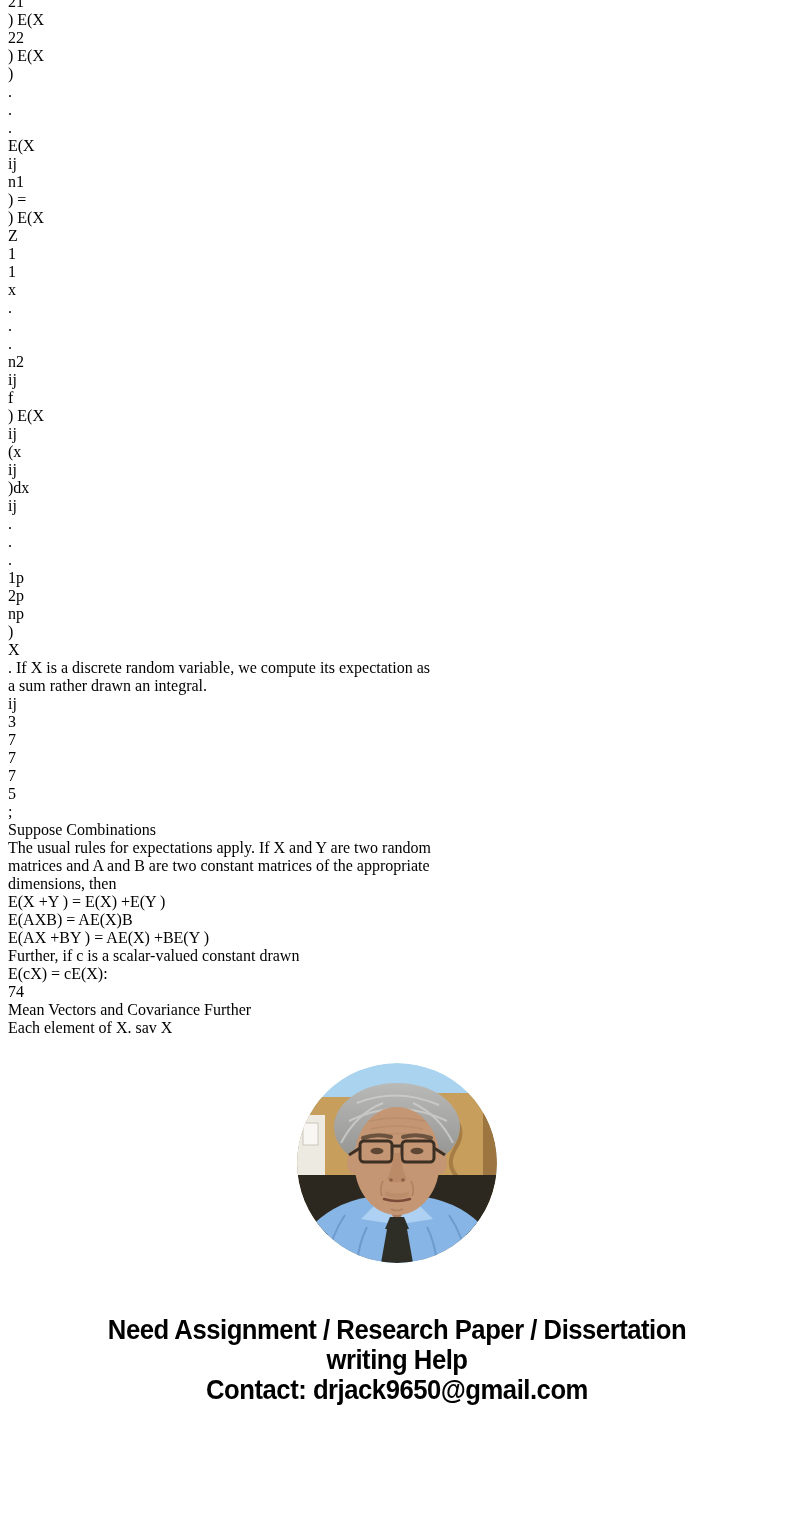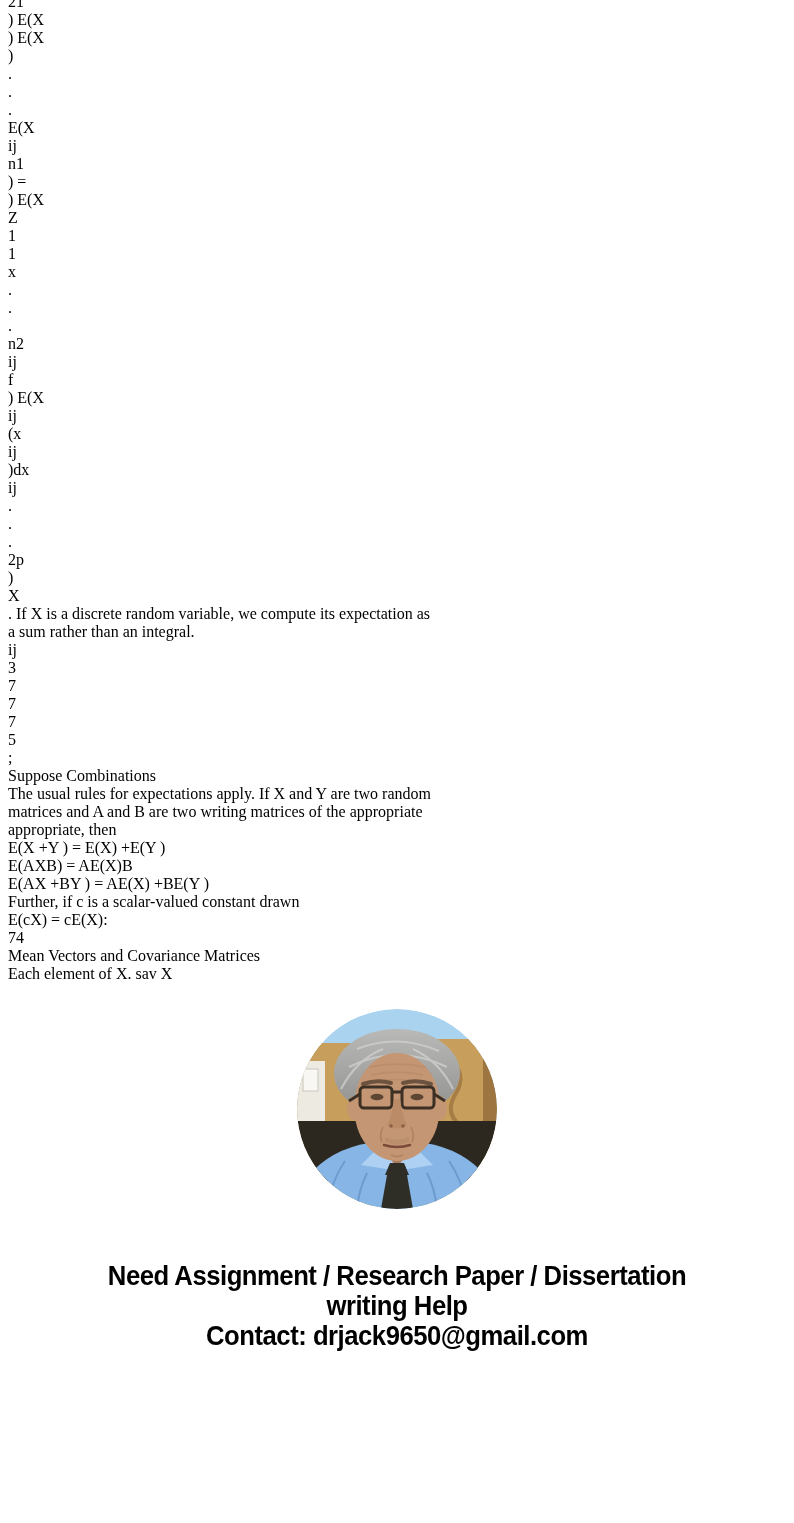--- a/index.html
+++ b/index.html
@@ -47,20 +47,21 @@
     transform-origin: 50% 0;
   }
   .promo-line { white-space: pre; }
 </style>
 </head>
 <body>
 
 <div class="doc" id="doc">
     <div class="doc-line">21</div>
     <div class="doc-line">) E(X</div>
+    <div class="doc-line">22</div>
     <div class="doc-line">) E(X</div>
     <div class="doc-line">)</div>
     <div class="doc-line">.</div>
     <div class="doc-line">.</div>
     <div class="doc-line">.</div>
     <div class="doc-line">E(X</div>
     <div class="doc-line">ij</div>
     <div class="doc-line">n1</div>
     <div class="doc-line">) =</div>
     <div class="doc-line">) E(X</div>
@@ -76,43 +77,45 @@
     <div class="doc-line">f</div>
     <div class="doc-line">) E(X</div>
     <div class="doc-line">ij</div>
     <div class="doc-line">(x</div>
     <div class="doc-line">ij</div>
     <div class="doc-line">)dx</div>
     <div class="doc-line">ij</div>
     <div class="doc-line">.</div>
     <div class="doc-line">.</div>
     <div class="doc-line">.</div>
+    <div class="doc-line">1p</div>
     <div class="doc-line">2p</div>
+    <div class="doc-line">np</div>
     <div class="doc-line">)</div>
     <div class="doc-line">X</div>
     <div class="doc-line">. If X is a discrete random variable, we compute its expectation as</div>
-    <div class="doc-line">a sum rather than an integral.</div>
+    <div class="doc-line">a sum rather drawn an integral.</div>
     <div class="doc-line">ij</div>
     <div class="doc-line">3</div>
     <div class="doc-line">7</div>
     <div class="doc-line">7</div>
     <div class="doc-line">7</div>
     <div class="doc-line">5</div>
     <div class="doc-line">;</div>
     <div class="doc-line">Suppose Combinations</div>
     <div class="doc-line">The usual rules for expectations apply. If X and Y are two random</div>
-    <div class="doc-line">matrices and A and B are two writing matrices of the appropriate</div>
-    <div class="doc-line">appropriate, then</div>
+    <div class="doc-line">matrices and A and B are two constant matrices of the appropriate</div>
+    <div class="doc-line">dimensions, then</div>
     <div class="doc-line">E(X +Y ) = E(X) +E(Y )</div>
     <div class="doc-line">E(AXB) = AE(X)B</div>
     <div class="doc-line">E(AX +BY ) = AE(X) +BE(Y )</div>
     <div class="doc-line">Further, if c is a scalar-valued constant drawn</div>
     <div class="doc-line">E(cX) = cE(X):</div>
     <div class="doc-line">74</div>
-    <div class="doc-line">Mean Vectors and Covariance Matrices</div>
+    <div class="doc-line">Mean Vectors and Covariance Further</div>
     <div class="doc-line">Each element of X. sav X</div>
   </div>
 
 <div class="avatar-wrap">
   <svg class="avatar" viewBox="0 0 200 200" aria-hidden="true">
     <defs>
       <clipPath id="avclip">
           <circle cx="100" cy="100" r="100"></circle>
         </clipPath>
       <linearGradient id="hairg" x1="0" y1="0" x2="0" y2="1">

